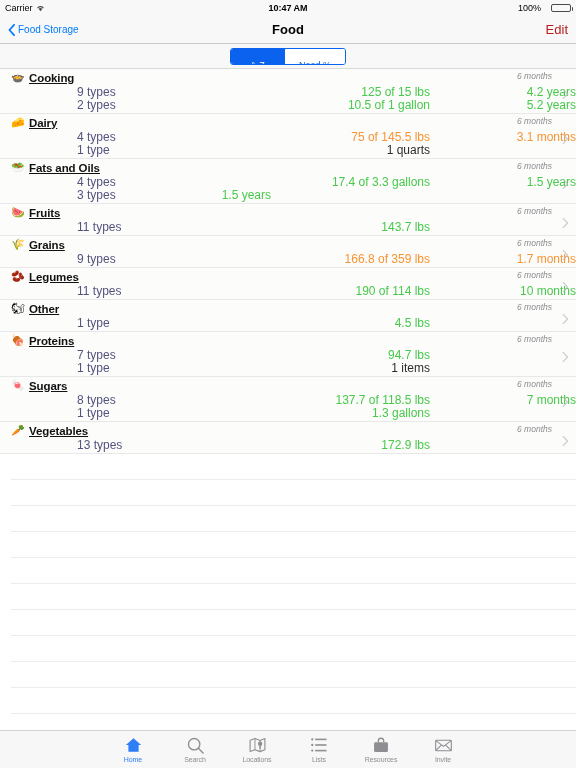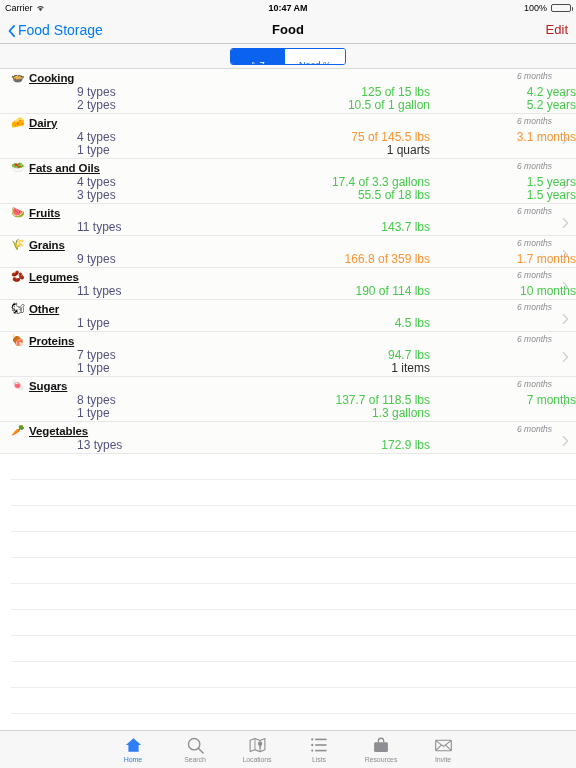--- a/index.html
+++ b/index.html
@@ -19,21 +19,21 @@
     display: flex; align-items: center;
     padding: 0 5px;
     font-size: 9px; color: #000;
     position: relative;
   }
   .sb-left { display: flex; align-items: center; gap: 3px; }
   .sb-center {
     position: absolute; left: 0; right: 0; text-align: center;
     font-size: 9px; font-weight: bold; color: #000;
   }
-  .sb-right { margin-left: auto; display: flex; align-items: center; gap: 4px; z-index:2; }
+  .sb-right { margin-left: auto; display: flex; align-items: center; gap: 10px; z-index:2; }
   .wifi-ico { display:inline-block; width: 9px; height: 8px; position: relative; }
   .wifi-ico svg { display:block; }
   .batt {
     width: 20px; height: 8px; border: 1px solid #4a4a4a; border-radius: 2px;
     position: relative; padding: 1px;
   }
   .batt::after {
     content:""; position:absolute; right:-3px; top:2px; width:1.5px; height:4px;
     background:#4a4a4a; border-radius:0 1px 1px 0;
   }
@@ -43,21 +43,21 @@
   .navbar {
     height: 28px; flex: 0 0 28px;
     background: #f8f8f8;
     border-bottom: 0.5px solid #c8c7cc;
     display: flex; align-items: center;
     padding: 0 8px;
     position: relative;
   }
   .nav-back {
     display: flex; align-items: center; gap: 3px;
-    color: #007aff; font-size: 14px; cursor: pointer;
+    color: #007aff; font-size: 10px; cursor: pointer;
   }
   .chev-left {
     display:inline-block; width:7px; height:12px;
   }
   .nav-title {
     position: absolute; left: 0; right: 0; text-align: center;
     font-size: 13px; font-weight: bold; color: #000;
     pointer-events: none;
   }
   .nav-edit {
@@ -265,21 +265,20 @@
             <path d="M1.2 1 L6.4 6.5 L1.2 12" stroke="#bcbcc0" stroke-width="1.4" fill="none" stroke-linecap="round" stroke-linejoin="round"></path>
           </svg></span>
         <div class="rows">
           <div class="subrow">
             <div class="c-types">4 types</div>
             <div class="c-amount v-green">17.4 of 3.3 gallons</div>
             <div class="c-dur v-green">1.5 years</div>
           </div>
           <div class="subrow">
             <div class="c-types">3 types</div>
-            <div class="c-amount v-green">55.5 of 18 lbs</div>
             <div class="c-dur v-green">1.5 years</div>
           </div>
         </div>
       </div>
       <div class="cell">
         <div class="cell-head">
           <span class="cat-icon">🍉</span>
           <span class="cat-name">Fruits</span>
         </div>
         <div class="cell-span">6 months</div>

